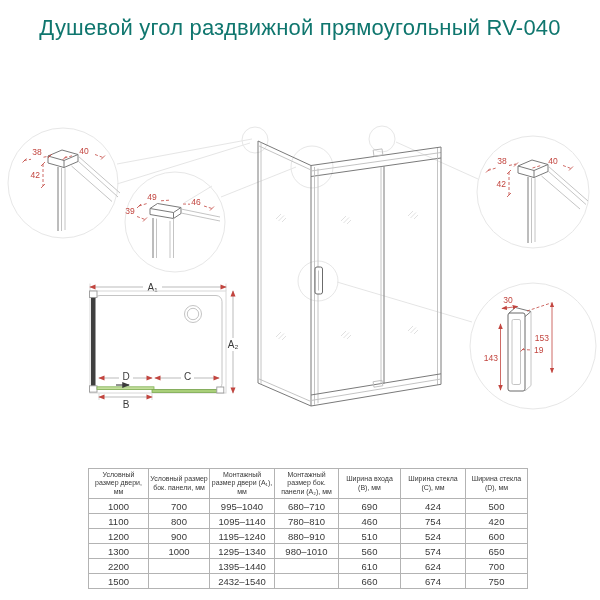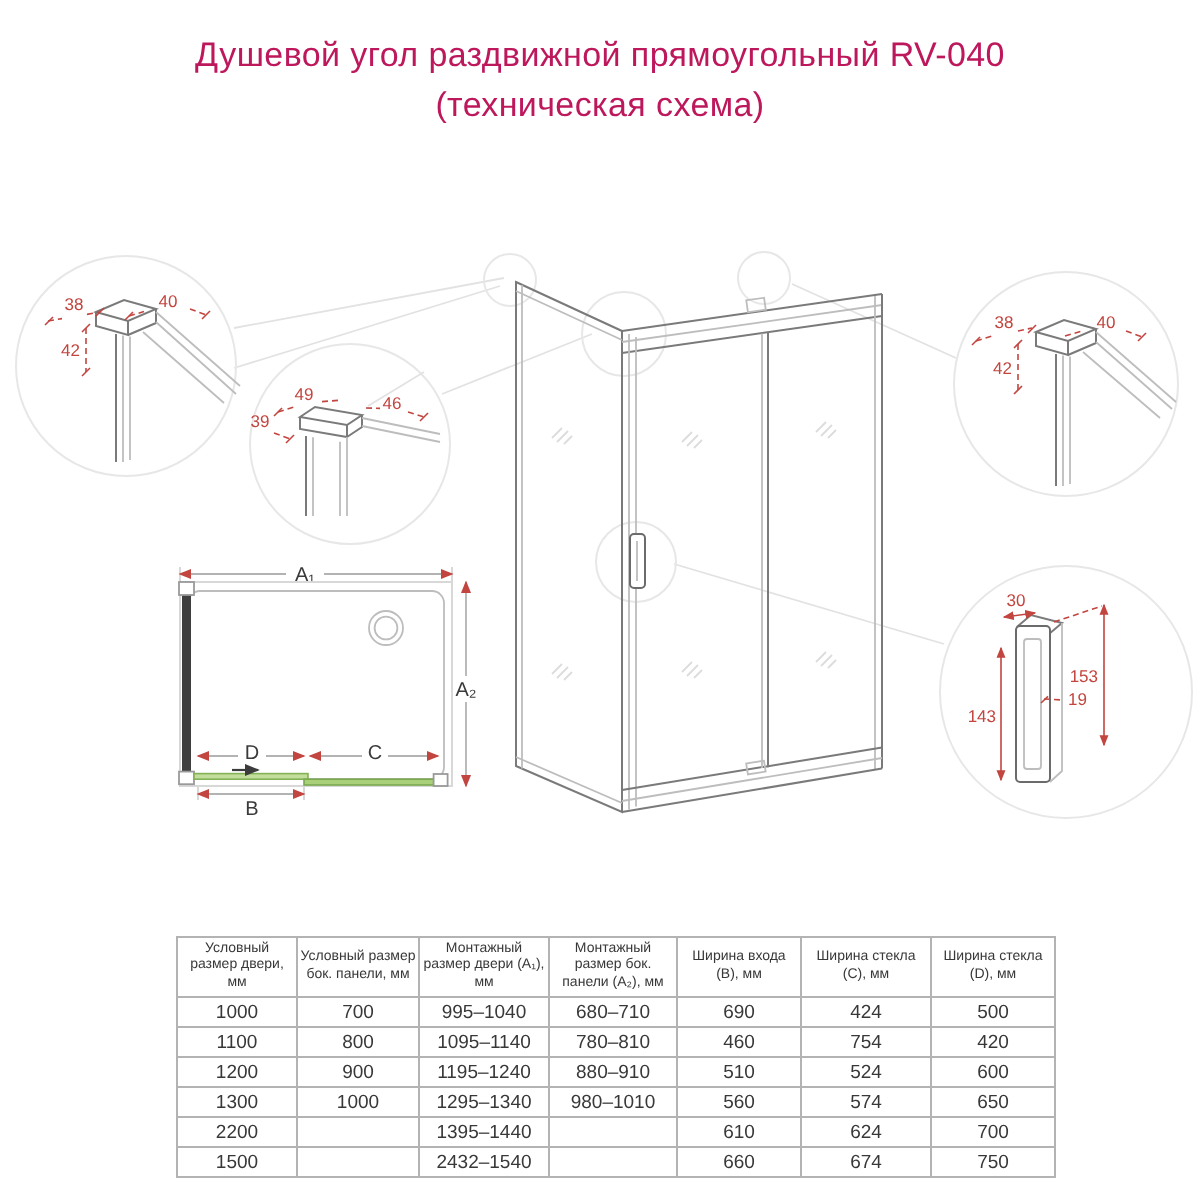--- a/index.html
+++ b/index.html
@@ -1,19 +1,19 @@
 <!DOCTYPE html>
 <html><head>
 <meta charset="utf-8">
 <style>
   html,body{margin:0;padding:0;background:#fff;}
   .page{position:relative;width:600px;height:600px;background:#fff;overflow:hidden;
         font-family:"Liberation Sans",sans-serif;}
   .title{position:absolute;top:15px;left:0;width:600px;text-align:center;
-         font-size:17px;line-height:25px;color:#be185d;letter-spacing:.2px;}
+         font-size:22px;line-height:25px;color:#0f766e;letter-spacing:.2px;}
   svg.diagram{position:absolute;top:100px;left:0;}
   
   .f1{stroke:#7a7a7a;fill:none;stroke-width:1;}
   .f2{stroke:#bdbdbd;fill:none;stroke-width:.9;}
   .f3{stroke:#d8d8d8;fill:none;stroke-width:1;}
   .fh{stroke:#6b6b6b;fill:#fff;stroke-width:1;}
   .faint{stroke:#e7e7e7;fill:none;stroke-width:1;}
   .lead{stroke:#e2e2e2;fill:none;stroke-width:.9;}
   .dimline{stroke:#b3b3b3;fill:none;stroke-width:.9;}
   .ext{stroke:#cfcfcf;fill:none;stroke-width:.8;}
@@ -36,21 +36,20 @@
               vertical-align:middle;}
   table.sizes td{font-size:9.5px;height:14px;padding:0 1px;}
 </style>
 </head>
 <body>
 
 <div class="page">
 
   <div class="title">
     <div>Душевой угол раздвижной прямоугольный RV-040</div>
-    <div>(техническая схема)</div>
   </div>
 
   <svg class="diagram" width="600" height="360" viewBox="0 0 600 360">
     <defs>
       <marker id="mr" viewBox="0 0 8 8" refX="7" refY="4" markerWidth="7" markerHeight="7" orient="auto-start-reverse">
           <path d="M0,0.8 L8,4 L0,7.2 Z" fill="#c2453f"></path>
         </marker>
       <marker id="mdk" viewBox="0 0 8 8" refX="7" refY="4" markerWidth="7" markerHeight="7" orient="auto">
           <path d="M0,0.8 L8,4 L0,7.2 Z" fill="#3c3c3c"></path>
         </marker>

